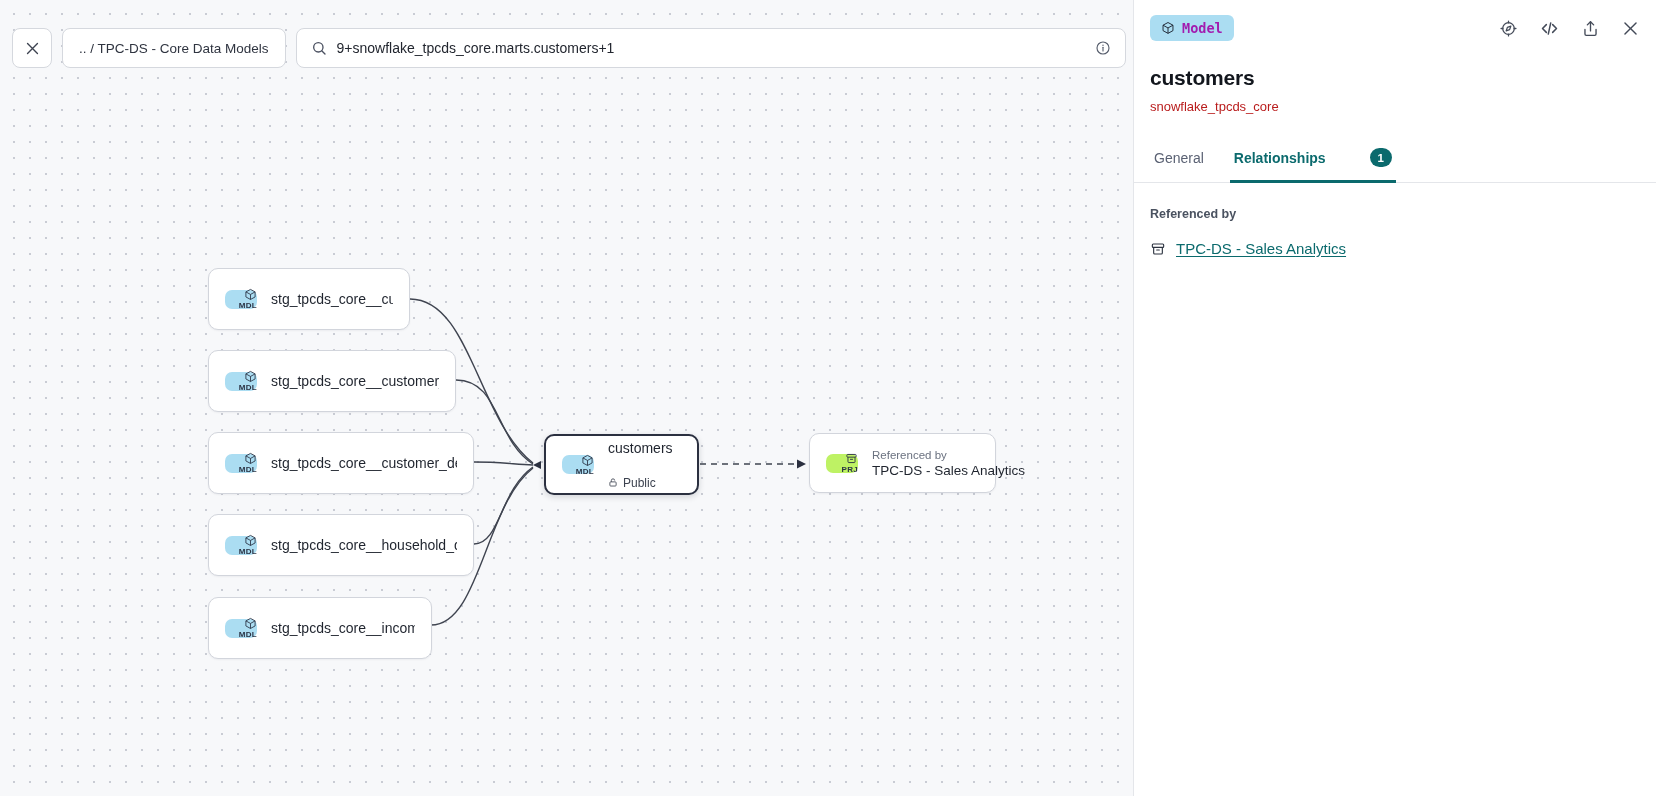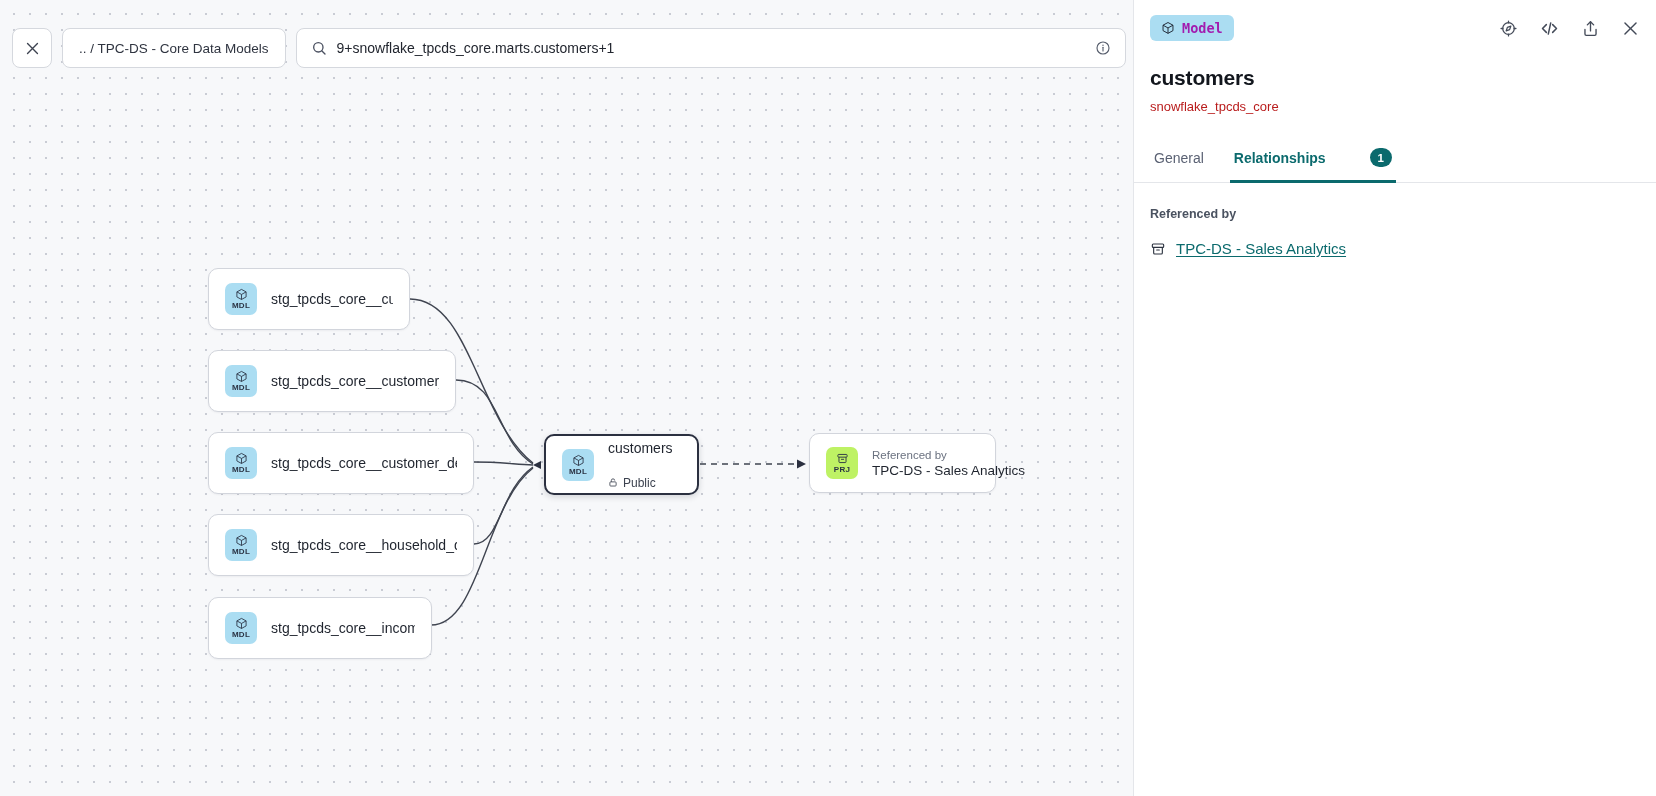--- a/index.html
+++ b/index.html
@@ -72,23 +72,23 @@
     gap: 14px;
     z-index: 10;
     box-shadow: 0 1px 2px rgba(16,24,40,.05);
     cursor: pointer;
   }
   .node.selected {
     border: 2px solid #2b3040;
     box-shadow: 0 2px 6px rgba(16,24,40,.16);
   }
   .badge {
-    width: 32px; height: 32px; flex: 0 0 32px;
+    width: 32px; height: 19px; flex: 0 0 32px;
     border-radius: 7px;
-    display: flex; flex-direction: column; align-items: center; justify-content: center;
+    display: flex; flex-direction: column; align-items: flex-end; justify-content: center;
     gap: 0px;
     background: #abddf2;
     color: #2a3344;
   }
   .badge.prj { background: #bef264; }
   .badge .btxt { font-size: 8px; font-weight: 700; letter-spacing: .3px; line-height: 9px; }
   .node-label { font-size: 14px; color: #1f242e; white-space: nowrap; overflow: hidden; }
   .node-sub {
     display: flex; align-items: center; gap: 5px;
     font-size: 12px; color: #3c424f; margin-top: 20px;

